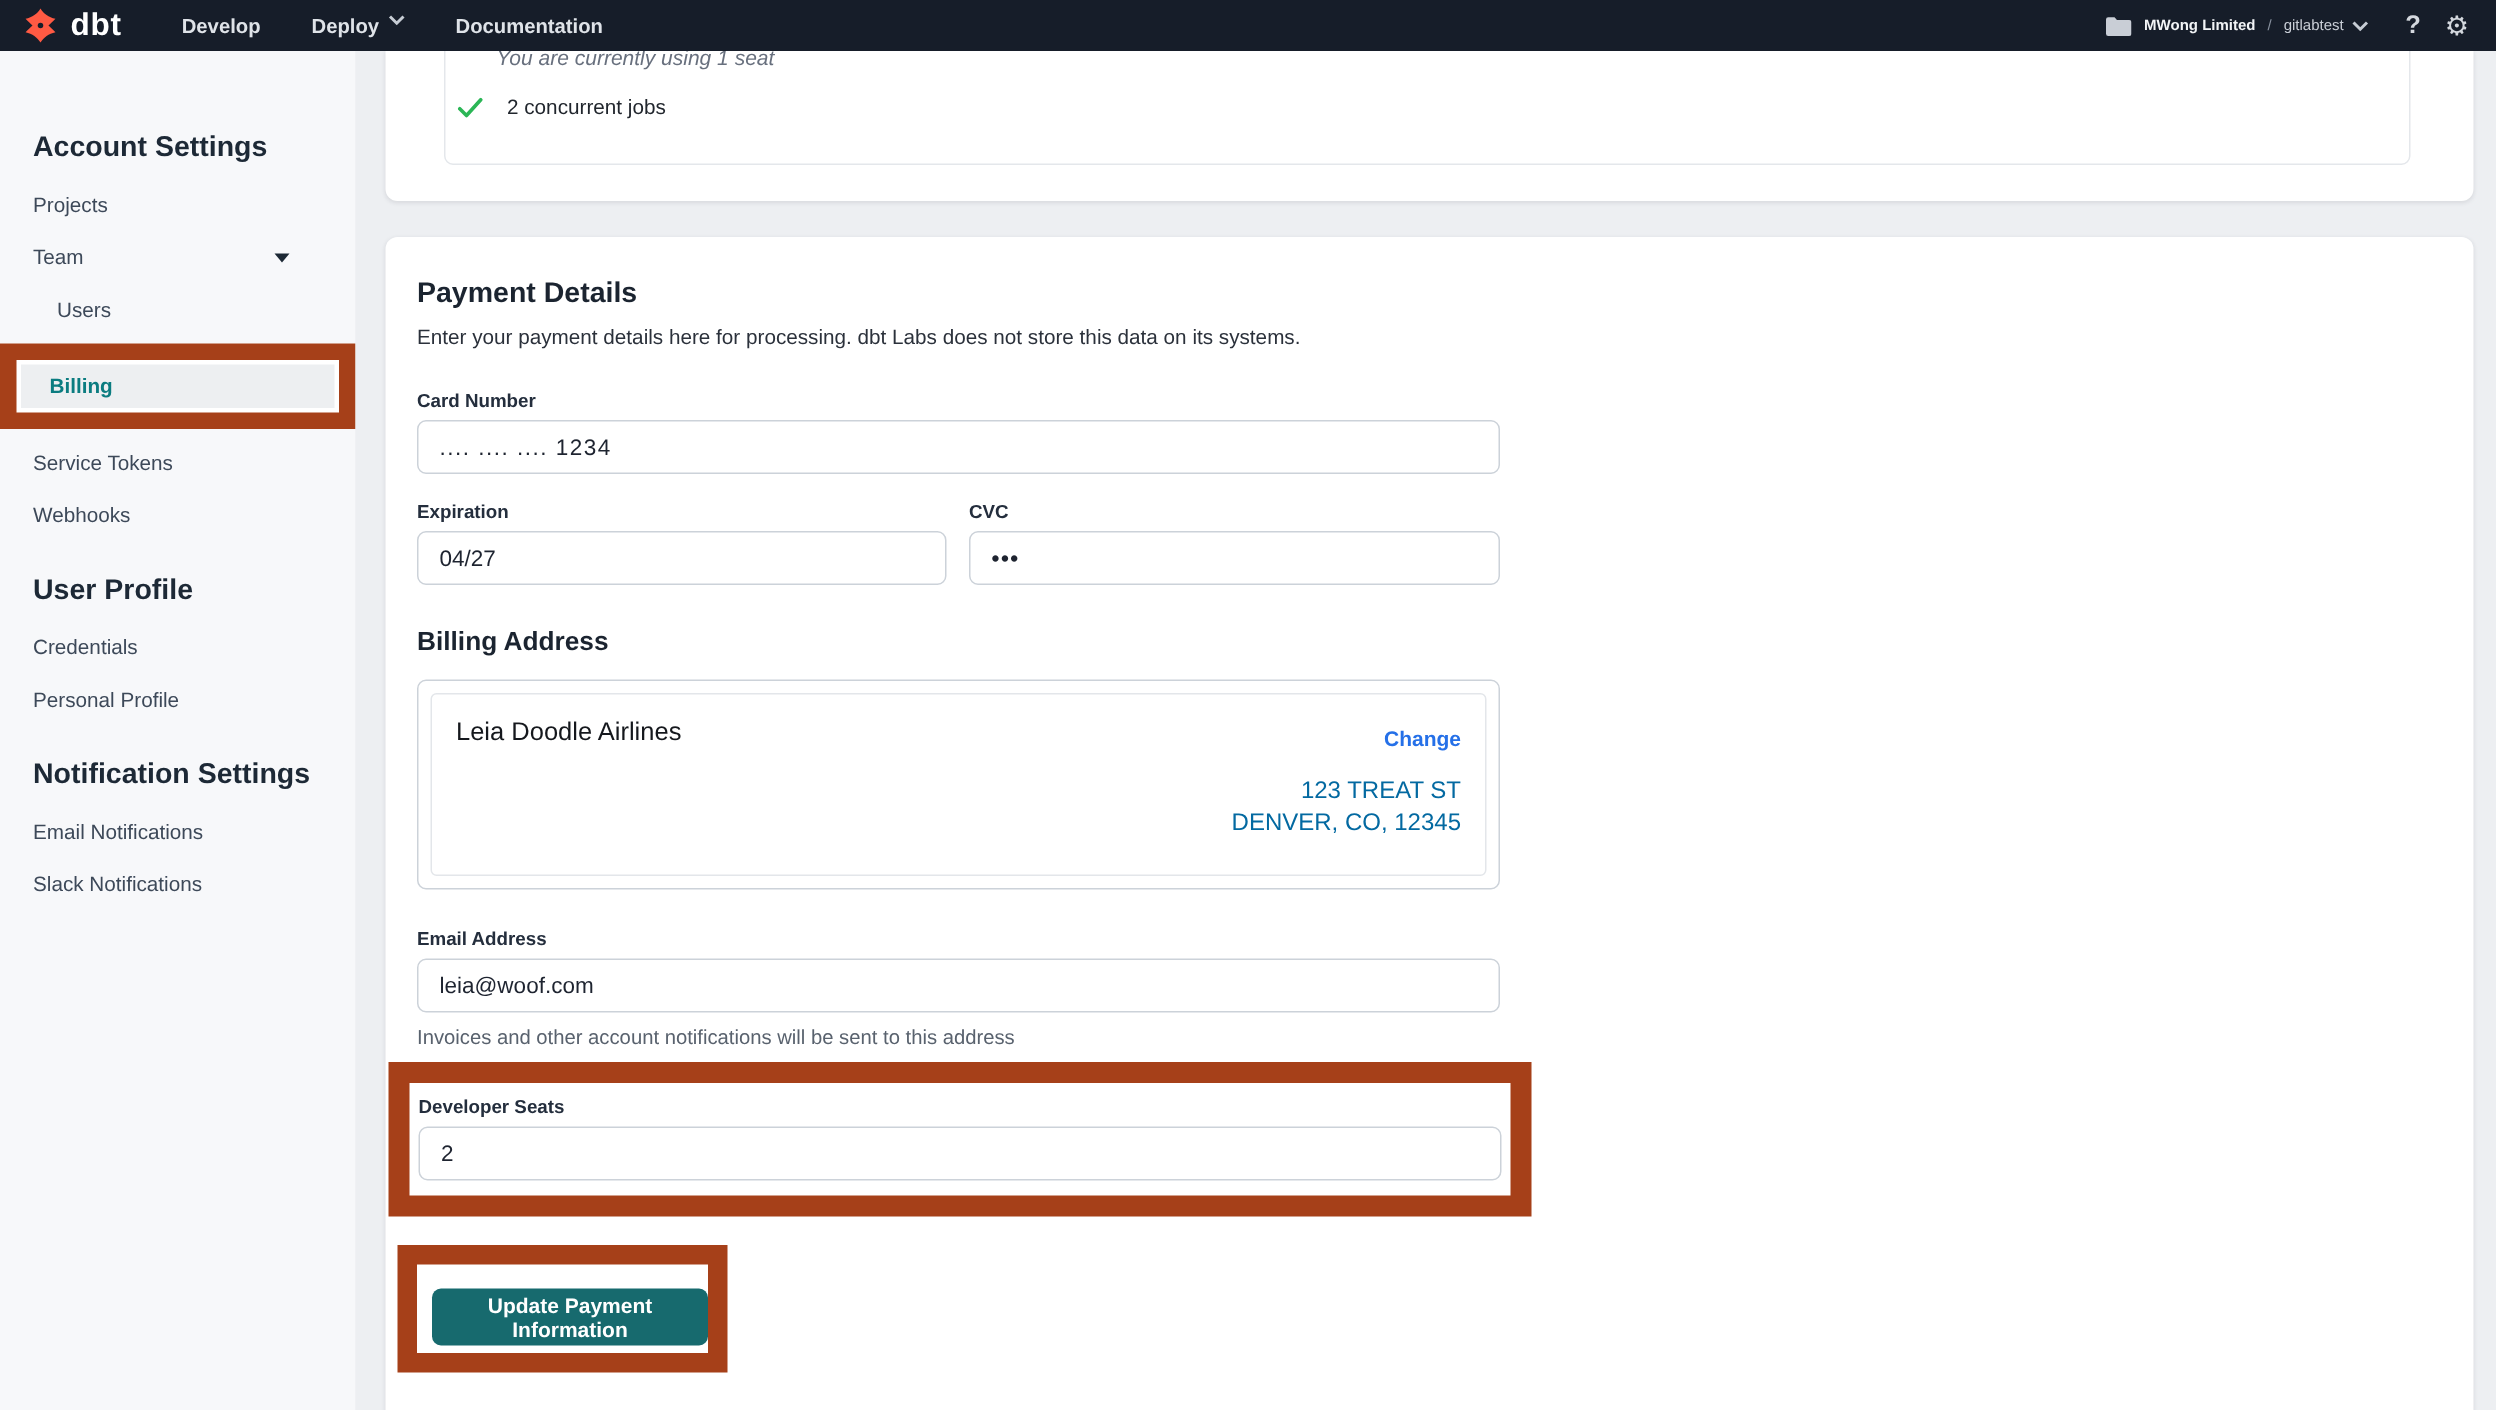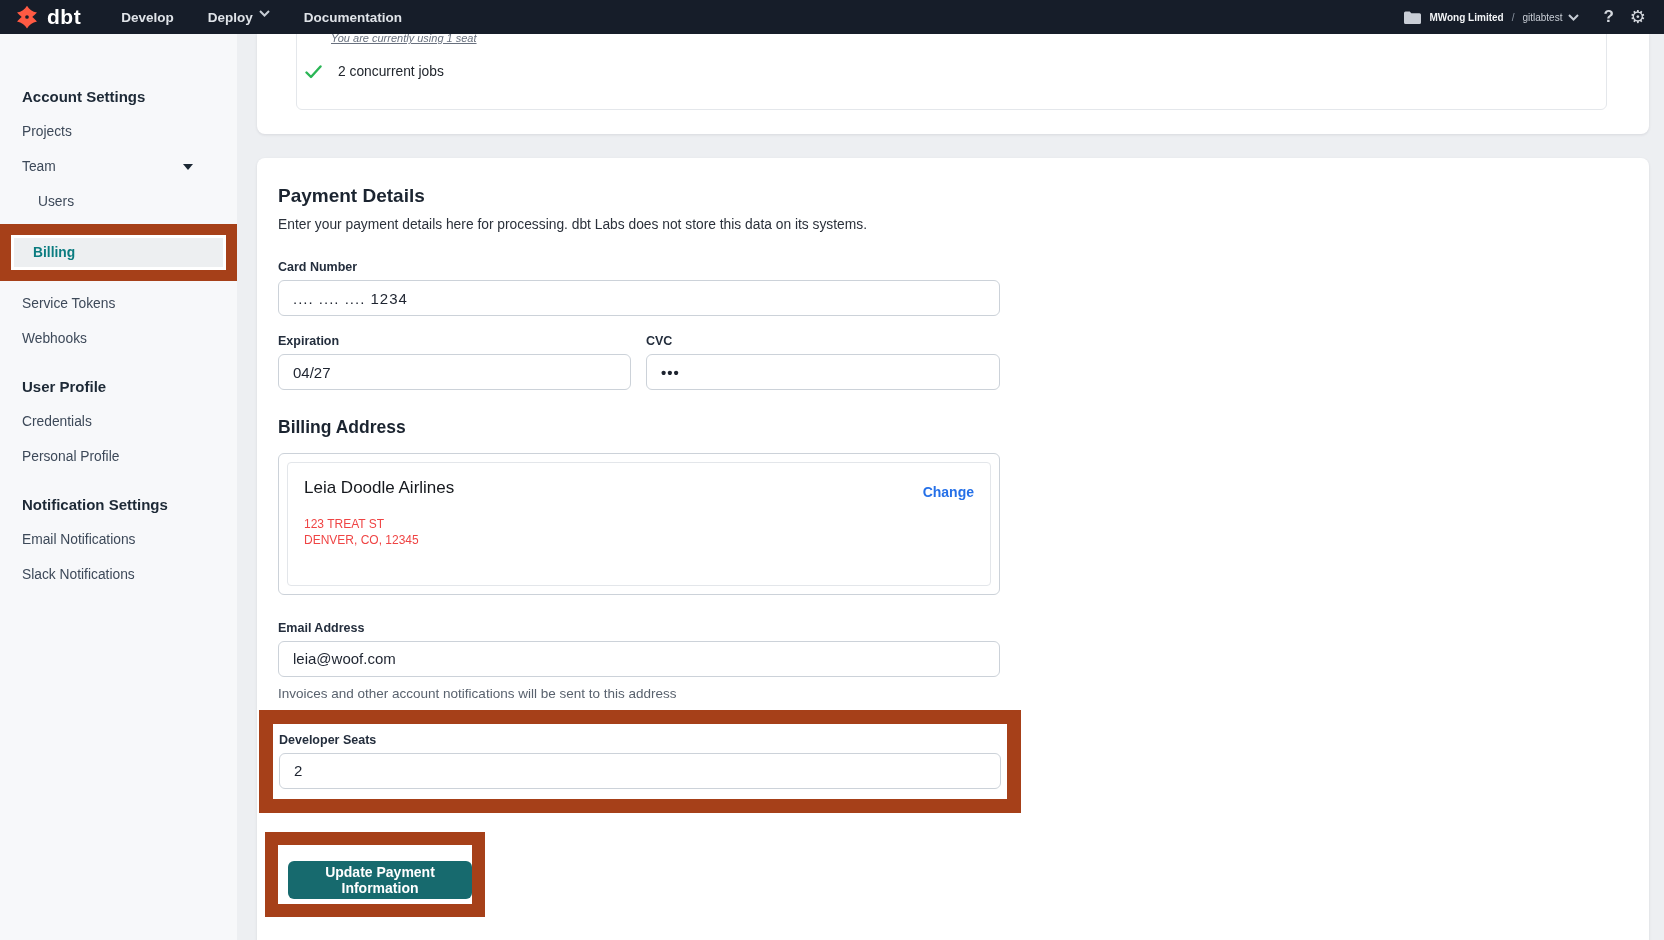--- a/index.html
+++ b/index.html
@@ -19,64 +19,64 @@
   .acct { display:flex; align-items:center; gap:8px; font-size:10px; cursor:pointer; }
   .acct-name { color:#f2f4f6; font-weight:bold; }
   .acct-sep { color:#8a93a0; }
   .acct-proj { color:#c9ced6; display:flex; align-items:center; gap:6px; }
   .help-icon { font-size:17px; font-weight:bold; color:#d4d8de; margin-left:14px; cursor:pointer; }
   .gear-icon { font-size:18px; color:#d4d8de; margin-left:6px; cursor:pointer; line-height:1; }
 
   
   .app { display:flex; height:906px; }
   .sidebar { width:237px; background:#f7f8fa; padding-top:54px; flex:none; }
-  .side-header { font-size:15px; font-weight:bold; color:#1d2936; padding:22px 22px 9px; }
+  .side-header { font-size:19px; font-weight:bold; color:#1d2936; padding:22px 22px 9px; }
   .side-header:first-child { padding-top:0; }
   .side-row { font-size:13.8px; color:#3d4959; padding:10px 44px 10px 22px;
               display:flex; align-items:center; cursor:pointer; }
   .side-row.indent { padding-left:38px; }
   .caret-down { width:0; height:0; border-left:5px solid transparent; border-right:5px solid transparent;
                 border-top:6px solid #1c2834; margin-left:auto; }
   .annotation { border:11px solid #a64019; background:#fff; padding:3px; margin:5px 0; }
   .billing-row { background:#edeff1; font-size:13.8px; font-weight:bold; color:#0b7c80;
                  padding:7px 0 7px 19px; cursor:pointer; }
 
   .main { flex:1; background:#edeff2; padding:0 15px 0 20px; overflow:hidden; }
 
   
   .card-top { background:#fff; border-radius:0 0 8px 8px; height:100px; overflow:hidden;
               box-shadow:0 1px 3px rgba(25,33,46,.10); }
   .seat-panel { margin:-12px 42px 0 39px; border:1px solid #e4e7eb; border-radius:6px;
                 height:88px; overflow:hidden; padding-left:8px; }
-  .clipped-line { margin-top:6px; padding-left:26px; font-size:11px; font-style:italic;
-                  color:#68707e; line-height:18px;text-decoration:underline; }
+  .clipped-line { margin-top:6px; padding-left:26px; font-size:14px; font-style:italic;
+                  color:#68707e; line-height:18px; }
   .feature-row { margin-top:17px; display:flex; align-items:center; gap:16px; }
   .feature-text { font-size:13.8px; color:#21262d; }
 
   
   .card-main { background:#fff; border-radius:8px; margin-top:24px; height:900px;
                box-shadow:0 1px 3px rgba(25,33,46,.10); padding:27px 0 0 21px; }
   .h1 { font-size:19px; font-weight:bold; color:#1b2430; margin-bottom:10px; }
   .desc { font-size:13.8px; color:#2b313b; margin-bottom:28px; }
   .field-label { font-size:12.5px; font-weight:bold; color:#242e3d; margin-bottom:6px; }
   .input { width:722px; height:36px; border:1px solid #ccd2d9; border-radius:6px;
            padding:0 14px; font-size:15px; color:#1e2430; background:#fff;
            font-family:"Liberation Sans",sans-serif; outline:none; }
   .card-number-input { letter-spacing:1px; }
   .row2 { display:flex; gap:15px; margin-top:18px; }
   .row2 .w { width:353px; }
   .row2 .input { width:100%; }
   .cvc-input { font-weight:bold; letter-spacing:1px; }
   .h2 { font-size:17.5px; font-weight:bold; color:#1b2430; margin:27px 0 15px; }
   .addr-outer { width:722px; border:1px solid #ccd2d9; border-radius:6px; padding:8px; }
-  .addr-inner { border:1px solid #e3e6ea; border-radius:4px; padding:15px 16px 36px; position:relative; }
+  .addr-inner { border:1px solid #e3e6ea; border-radius:4px; padding:15px 16px 24px; position:relative; }
   .addr-name { font-size:17px; color:#15181d; margin-bottom:19px; }
   .change-link { position:absolute; right:16px; top:21px; color:#2570e8; font-size:14px;
                  font-weight:bold; cursor:pointer; }
-  .addr-line { font-size:12px; color:#ef4444; line-height:1.32; }
+  .addr-line { font-size:16px; color:#0369a1; line-height:1.32;text-align:right; }
   .email-block { margin-top:26px; }
   .helper { margin-top:9px; font-size:13.5px; color:#59626e; }
 
   .dev-annotation { margin:9px 0 0 -19px; width:762px; border:14px solid #a64019;
                     background:#fff; padding:9px 6px 10px 6px; }
   .dev-annotation .input { width:722px; }
 
   .btn-annotation { margin:19px 0 0 -13px; width:220px; border:13px solid #a64019;
                     background:#fff; padding:16px 0 5px 10px; }
   .submit-btn { background:#176a6e; color:#fff; border:none; border-radius:6px; height:38px;

